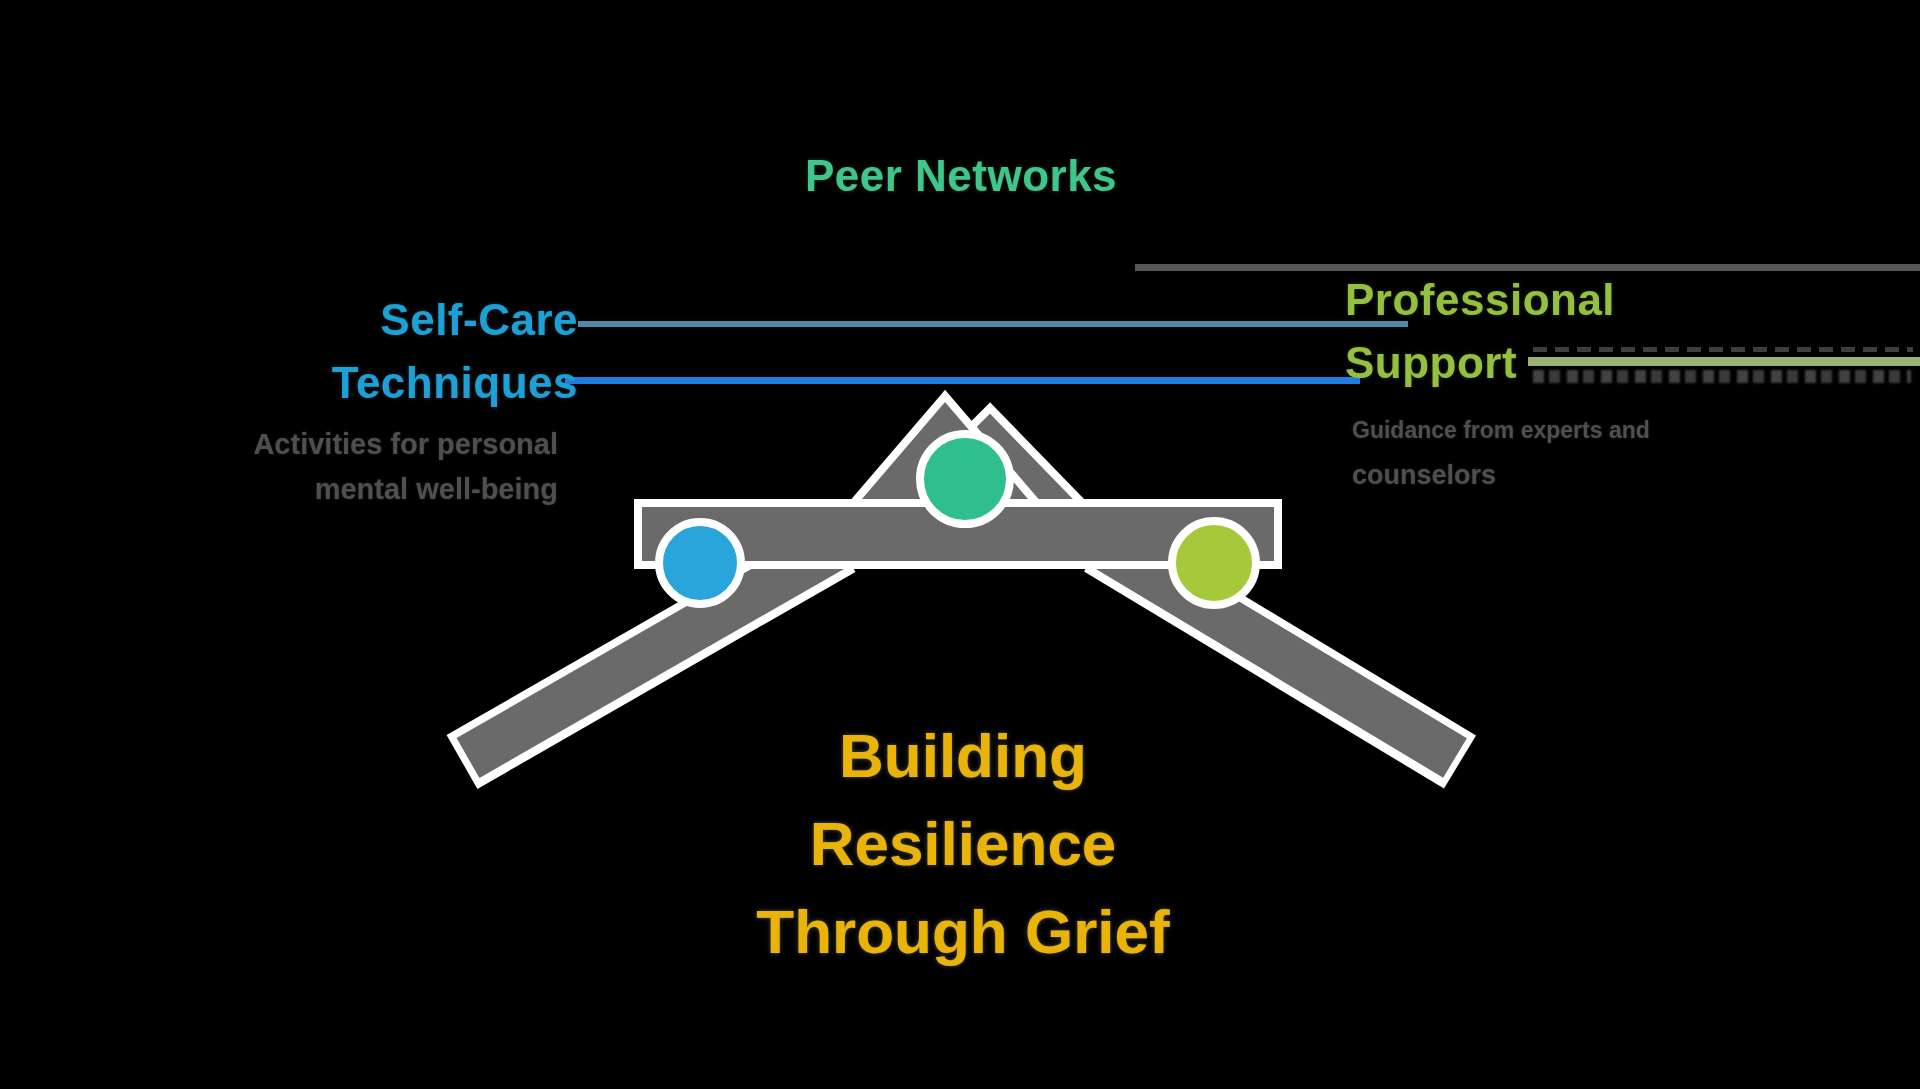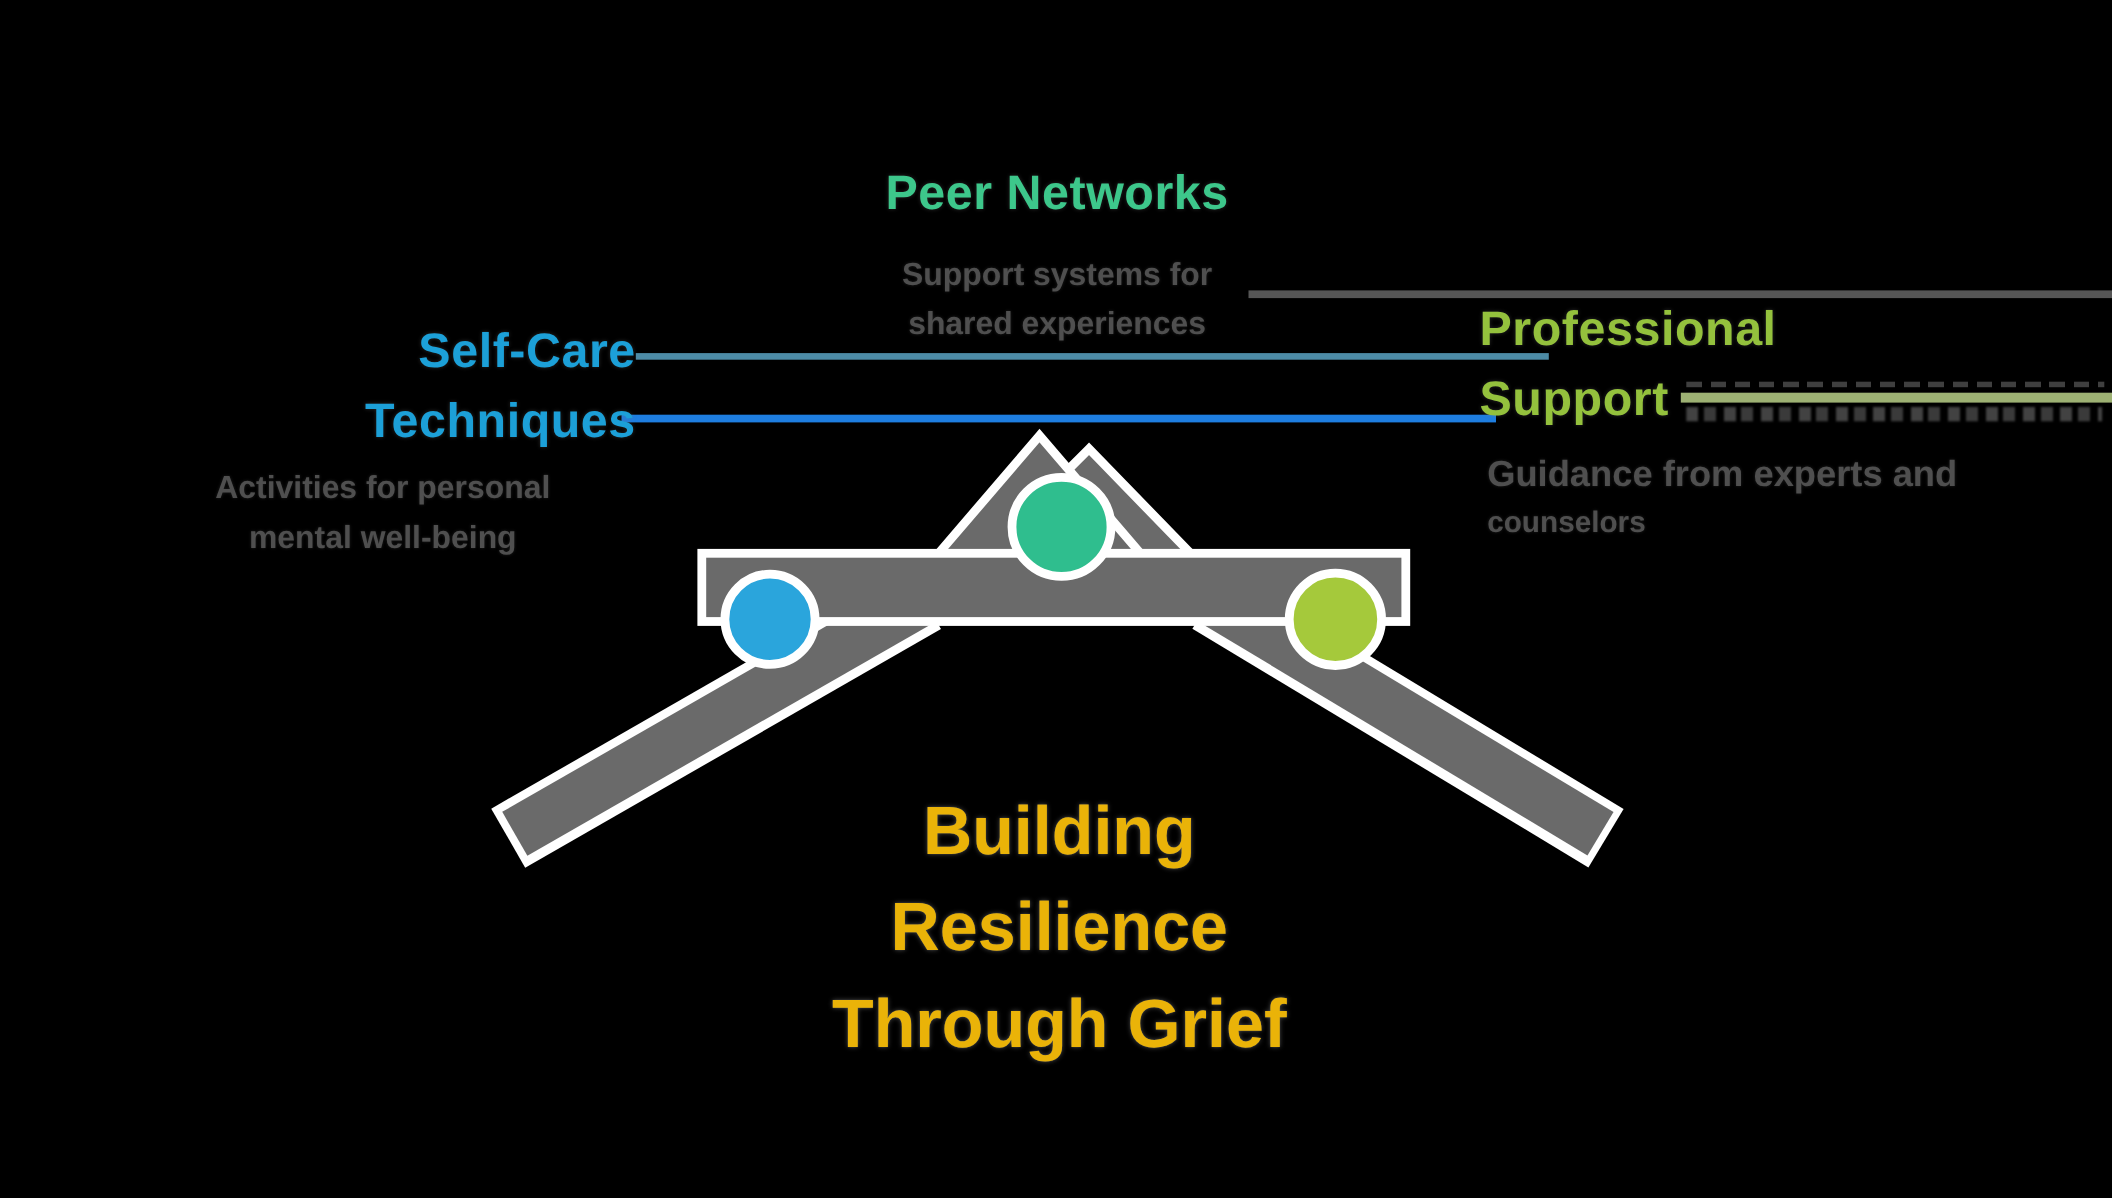--- a/index.html
+++ b/index.html
@@ -48,39 +48,35 @@
   <div class="hline line-teal abs" style="left:578px;top:321px;width:830px;height:6px;"></div>
   <div class="hline line-olive abs" style="left:1528px;top:357px;width:392px;height:9px;"></div>
   <div class="hline line-blue abs" style="left:565px;top:377px;width:795px;height:7px;"></div>
   <div class="hline artifact-dashes abs" style="left:1533px;top:347px;width:380px;height:5px;"></div>
   <div class="hline artifact-blur abs" style="left:1533px;top:370px;width:378px;height:13px;"></div>
 
   <div class="abs t-right" style="right:1342px;top:268px;width:420px;">
     <div class="section-title title-selfcare">Self-Care</div>
     <div class="section-title title-selfcare">Techniques</div>
   </div>
-  <div class="abs t-right" style="right:1362px;top:402px;width:420px;text-align:center;">
+  <div class="abs t-right" style="right:1362px;top:402px;width:420px;">
     <div class="section-desc">Activities for personal</div>
     <div class="section-desc">mental well-being</div>
   </div>
 
   <div class="abs t-center" style="left:661px;top:144px;width:600px;">
     <div class="section-title title-peer">Peer Networks</div>
   </div>
-  <div class="abs t-center" style="left:661px;top:228px;width:600px;">
-    <div class="section-desc">Support systems for</div>
-    <div class="section-desc">shared experiences</div>
-  </div>
 
   <div class="abs t-left" style="left:1345px;top:268px;width:420px;">
     <div class="section-title title-prof">Professional</div>
     <div class="section-title title-prof">Support</div>
   </div>
   <div class="abs t-left" style="left:1352px;top:408px;width:440px;">
-    <div class="section-desc" style="font-size:33px;">Guidance from experts and</div>
+    <div class="section-desc" style="font-size:23px;">Guidance from experts and</div>
     <div class="section-desc" style="font-size:27px;">counselors</div>
   </div>
 
   <svg class="abs" style="left:0;top:0;" width="1920" height="1089" viewBox="0 0 1920 1089">
 
     <g>
       <line x1="840" y1="545" x2="462" y2="762" stroke="#ffffff" stroke-width="62"></line>
       <line x1="836" y1="547" x2="468" y2="758" stroke="#6a6a6a" stroke-width="46"></line>
     </g>
     <g>

